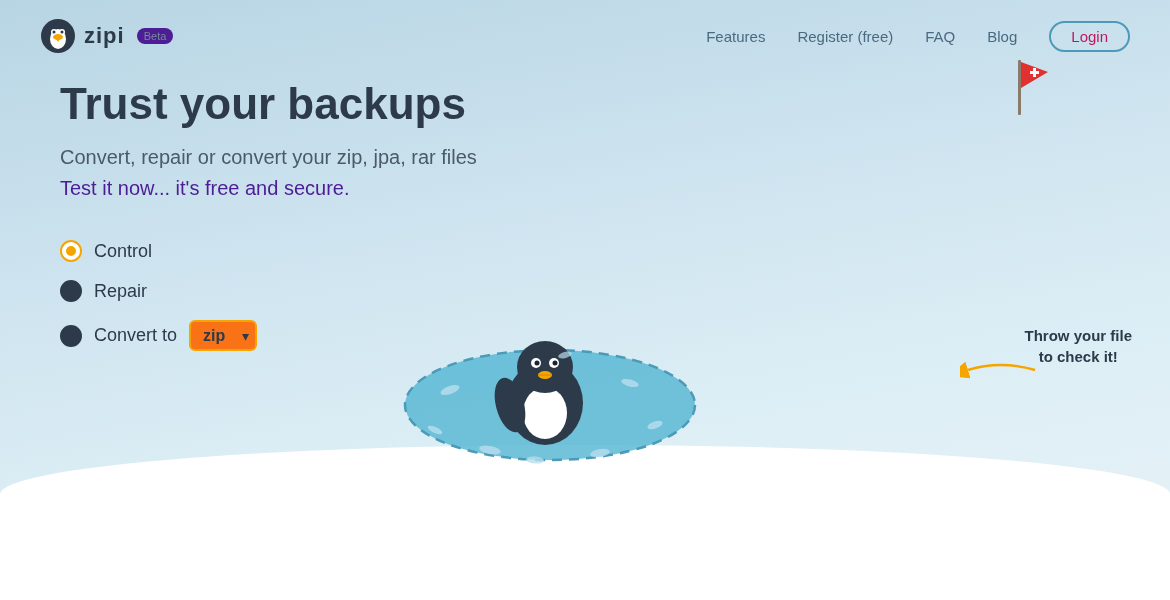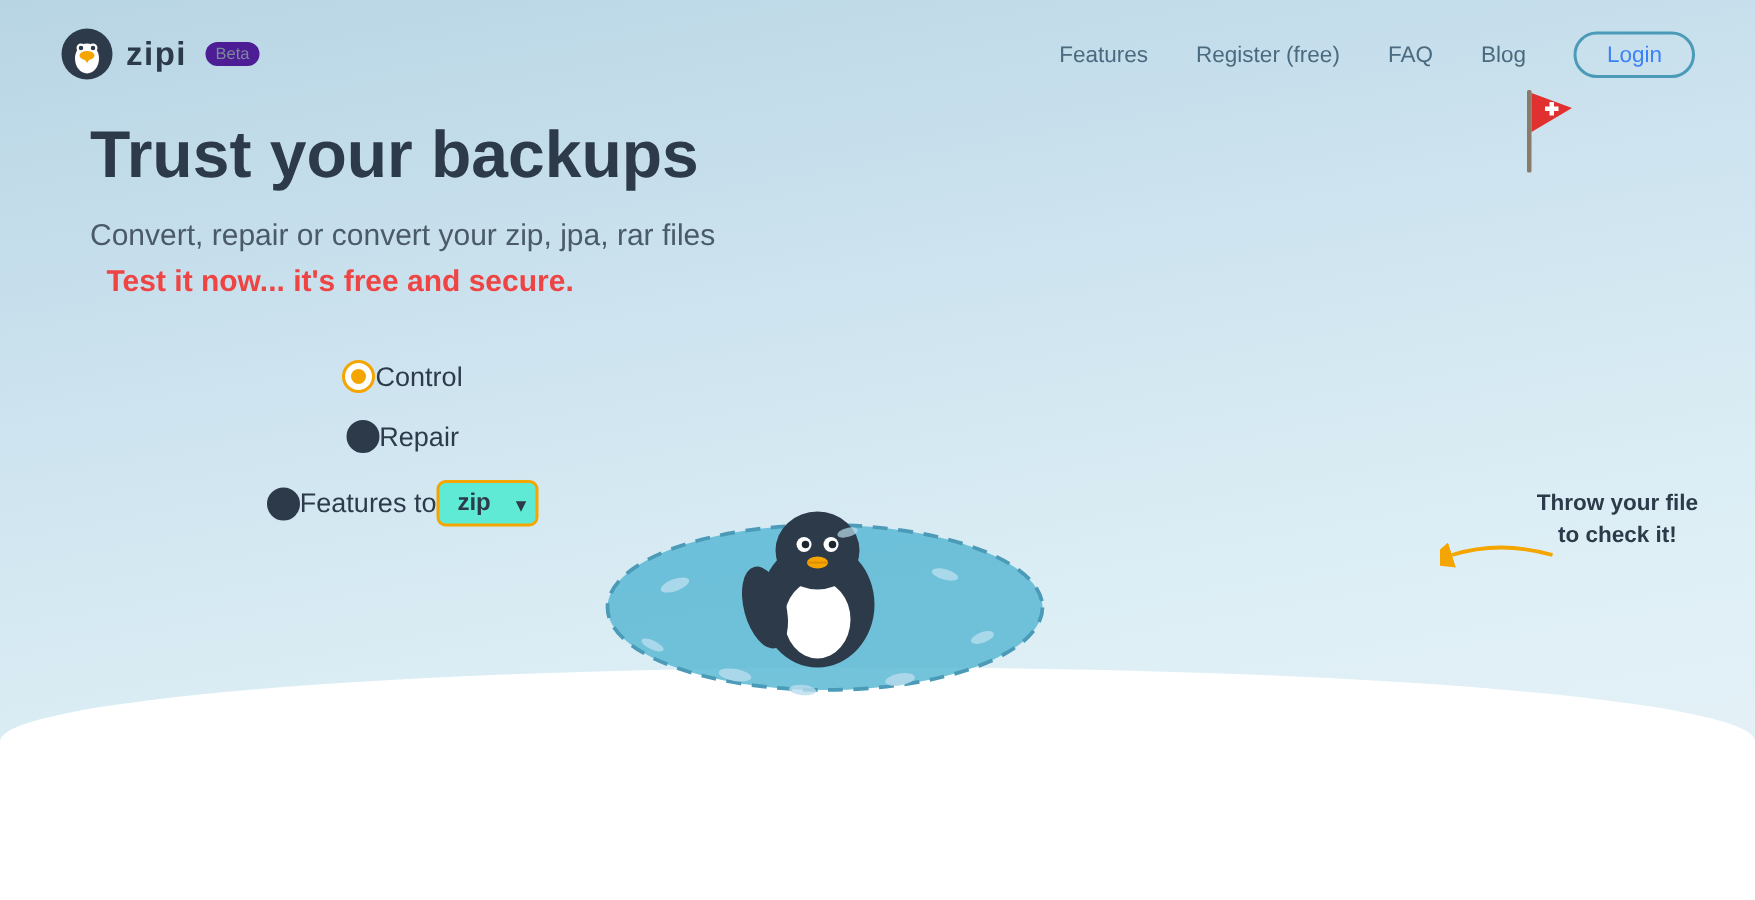--- a/index.html
+++ b/index.html
@@ -47,21 +47,21 @@
       align-items: center;
       gap: 32px;
     }
     .nav-link {
       color: #4a6a80;
       font-size: 15px;
       text-decoration: none;
       cursor: pointer;
     }
     .nav-login {
-      color: #3b82f6;
+      color: #be185d;
       font-size: 15px;
       border: 2px solid #4a9ab8;
       border-radius: 20px;
       padding: 5px 20px;
       cursor: pointer;
       background: transparent;
     }
     .hero-title {
       font-size: 44px;
       font-weight: 800;
@@ -70,40 +70,39 @@
       margin-bottom: 18px;
     }
     .hero-subtitle {
       font-size: 20px;
       color: #4a5a68;
       margin-bottom: 8px;
       font-weight: 400;
     }
     .hero-cta {
       font-size: 20px;
-      font-weight: 700;
-      color: #ef4444;
+      font-weight: 400;
+      color: #4c1d95;
       margin-bottom: 40px;
-      margin-left: 11px;
     }
 
     
     .options-area {
       display: flex;
       flex-direction: column;
       gap: 18px;
       margin-top: 10px;
     }
     .option-item {
       display: flex;
       align-items: center;
+      gap: 12px;
       font-size: 18px;
       color: #2d3a4a;
       font-weight: 500;
-      justify-content: center;
     }
     .radio-outer {
       width: 22px;
       height: 22px;
       border-radius: 50%;
       border: 2px solid #f5a500;
       display: flex;
       align-items: center;
       justify-content: center;
       background: white;
@@ -115,21 +114,21 @@
       background: #f5a500;
     }
     .radio-filled {
       width: 22px;
       height: 22px;
       border-radius: 50%;
       background: #2d3a4a;
       border: 2px solid #2d3a4a;
     }
     .convert-dropdown {
-      background: #5eead4;
+      background: #f97316;
       border: 2px solid #f5a500;
       color: #2d3a4a;
       font-size: 16px;
       font-weight: 700;
       padding: 5px 28px 5px 12px;
       border-radius: 6px;
       appearance: none;
       -webkit-appearance: none;
       cursor: pointer;
       position: relative;
@@ -217,21 +216,21 @@
         <span>Control</span>
       </div>
 
       <div class="option-item">
         <div class="radio-filled"></div>
         <span>Repair</span>
       </div>
 
       <div class="option-item">
         <div class="radio-filled"></div>
-        <span>Features to</span>
+        <span>Convert to</span>
         <div class="dropdown-wrap">
           <select class="convert-dropdown">
             <option value="zip">zip</option>
             <option value="jpa">jpa</option>
             <option value="rar">rar</option>
           </select>
         </div>
       </div>
     </div>
   </div>

